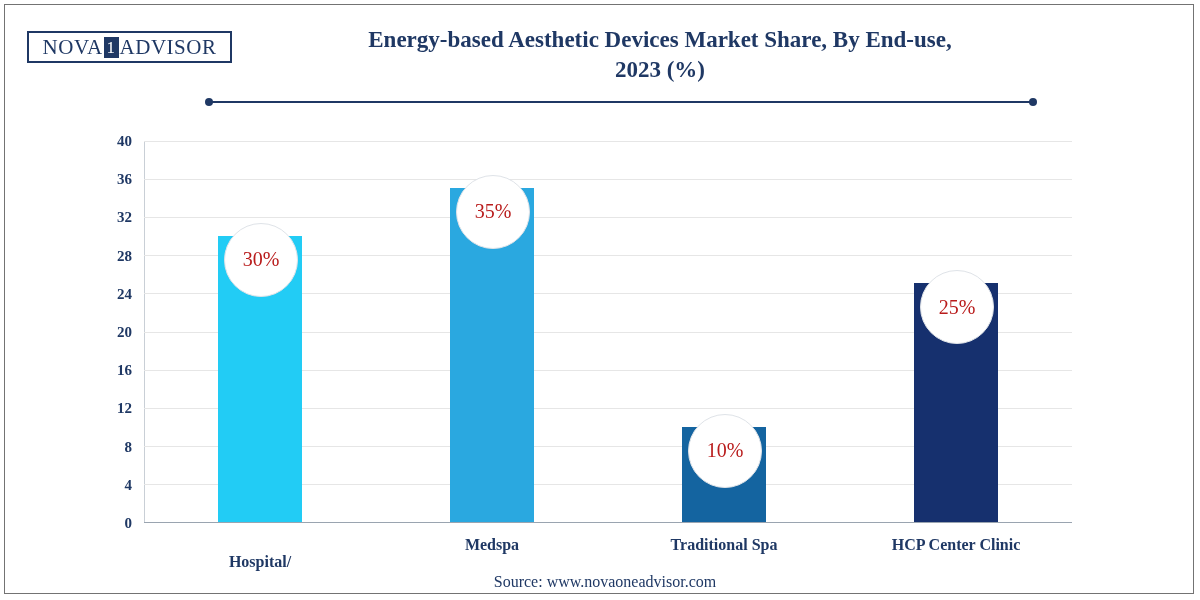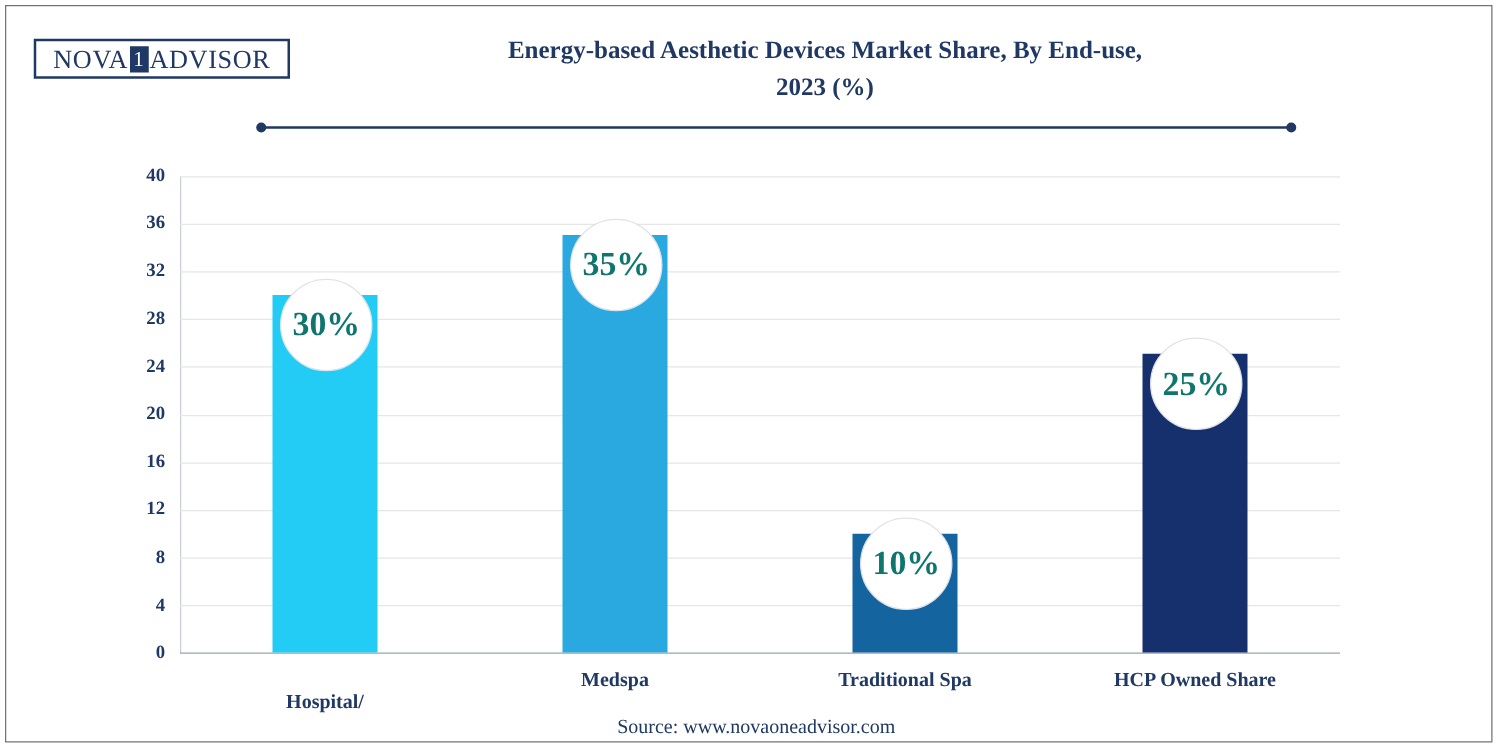--- a/index.html
+++ b/index.html
@@ -58,21 +58,21 @@
   }
 
   
   #title {
     position: absolute;
     left: 240px;
     top: 20px;
     width: 830px;
     text-align: center;
     font-family: "Liberation Serif", serif;
-    font-size: 20px;
+    font-size: 23px;
     font-weight: bold;
     color: #1f3864;
     line-height: 30px;
   }
 
   
   #divider {
     position: absolute;
     left: 200px;
     top: 93px;
@@ -154,23 +154,23 @@
   }
   .bubble {
     position: absolute;
     border-radius: 50%;
     background: #ffffff;
     border: 1px solid #dfe3e8;
     display: flex;
     align-items: center;
     justify-content: center;
     font-family: "Liberation Serif", serif;
-    font-weight: bold;
-    font-size: 27px;
-    color: #0f766e;
+    font-weight: normal;
+    font-size: 20px;
+    color: #b91c1c;
   }
   .xlabel {
     position: absolute;
     text-align: center;
     font-family: "Liberation Serif", serif;
     font-size: 16px;
     font-weight: bold;
     color: #1f3864;
     line-height: 20px;
   }
@@ -247,15 +247,15 @@
 <div class="xlabel" style="left: 139px; width: 232px; top: 530px; margin-top: 17px;">
       <div>Hospital/</div>
     </div>
     <div class="xlabel" style="left: 603px; width: 232px; top: 530px;">
       <div>Traditional Spa</div>
     </div>
     <div class="xlabel" style="left: 371px; width: 232px; top: 530px;">
       <div>Medspa</div>
     </div>
     <div class="xlabel" style="left: 835px; width: 232px; top: 530px;">
-      <div>HCP Owned Share</div>
+      <div>HCP Center Clinic</div>
     </div>
   </div>
 
 </body></html>

